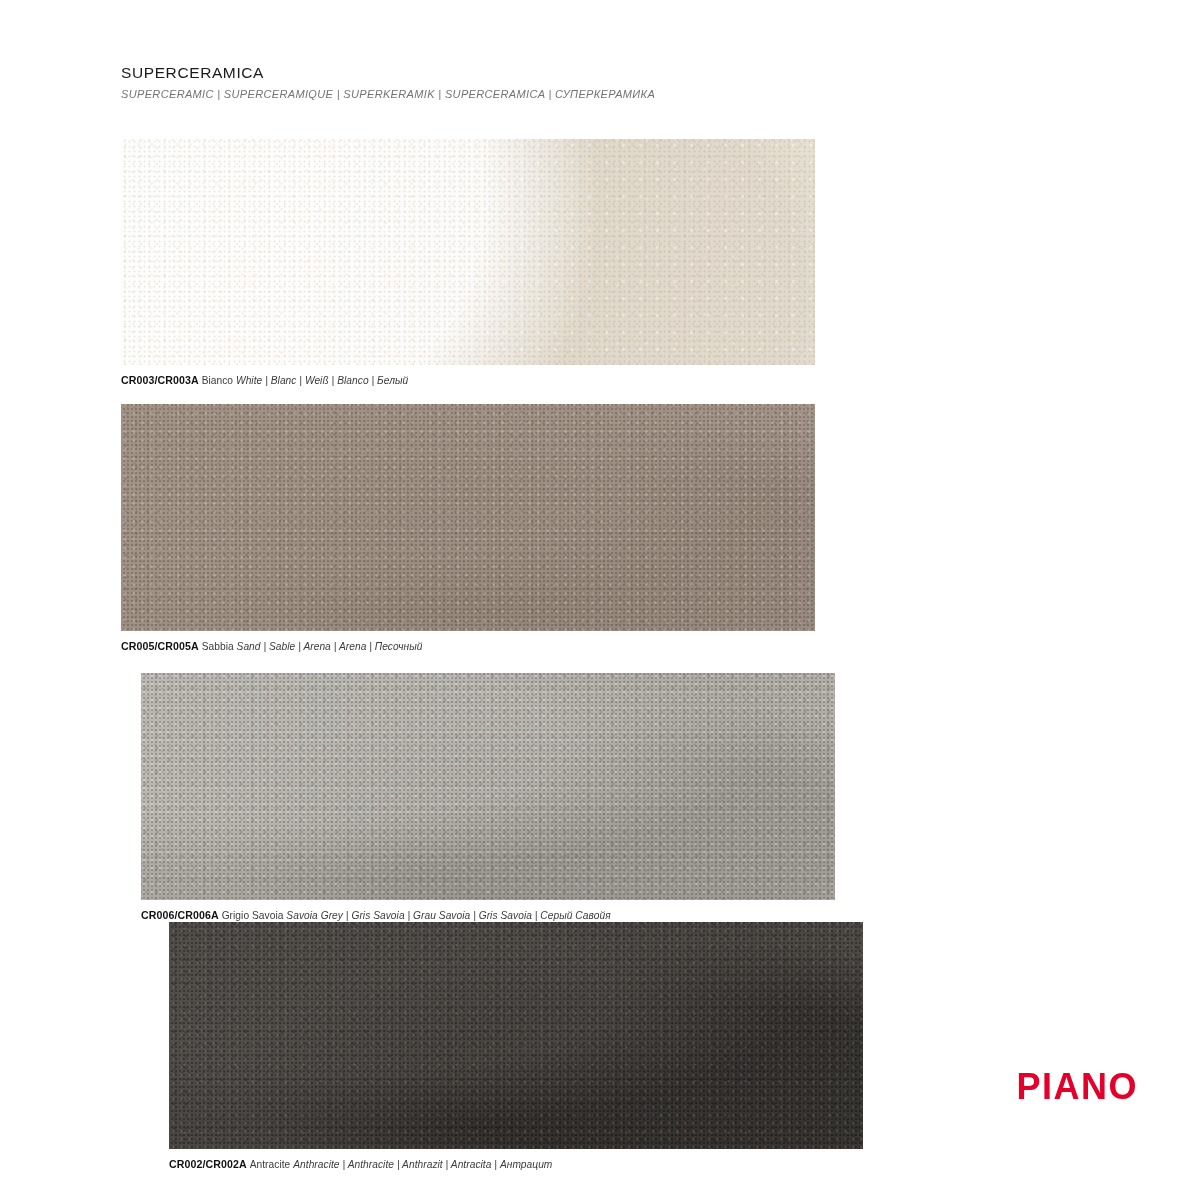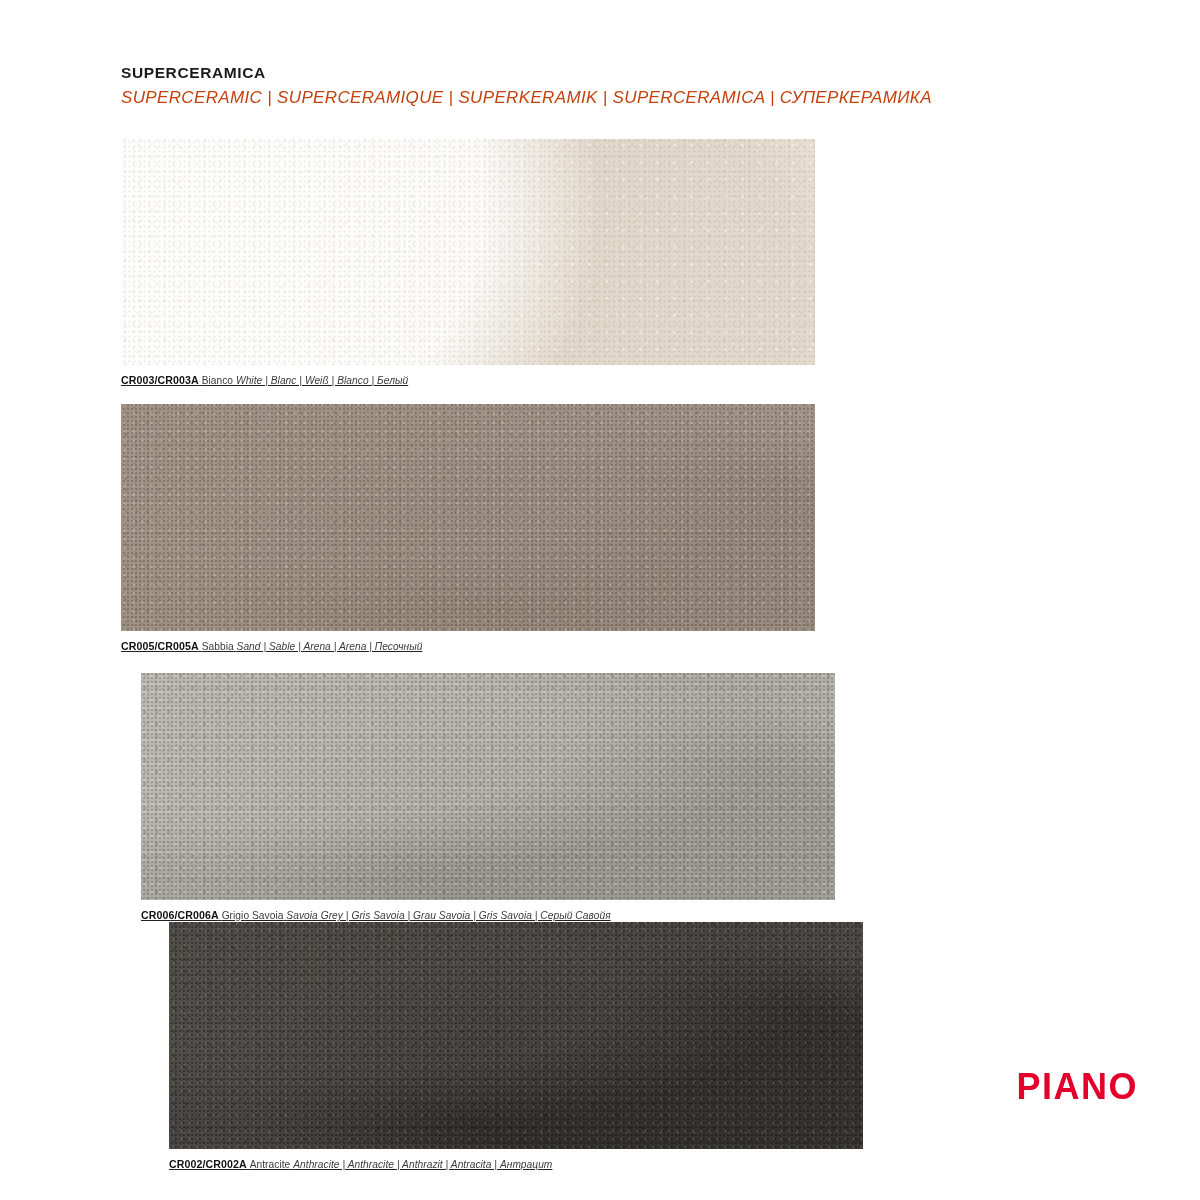--- a/index.html
+++ b/index.html
@@ -23,41 +23,40 @@
 
   
   .header {
     position: absolute;
     left: 121px;
     top: 64px;
     width: 900px;
   }
   .header-title {
     font-size: 15.5px;
-    font-weight: bold;
+    font-weight: normal;
     letter-spacing: 0.6px;
     color: #1a1a1a;
     line-height: 1.2;
     margin: 0 0 5px 0;
   }
   .header-sub {
-    font-size: 17px;
+    font-size: 11px;
     font-style: italic;
     letter-spacing: 0.35px;
-    color: #c2410c;
+    color: #737373;
     line-height: 1.2;
     margin: 0;
   }
 
   
   .swatch-block {
     position: absolute;
     left: 121px;
     width: 694px;
-    text-decoration: underline;
   }
   .swatch-img {
     width: 694px;
     position: relative;
     overflow: hidden;
   }
   .swatch-caption {
     margin-top: 9px;
     font-size: 10.4px;
     line-height: 1.25;

